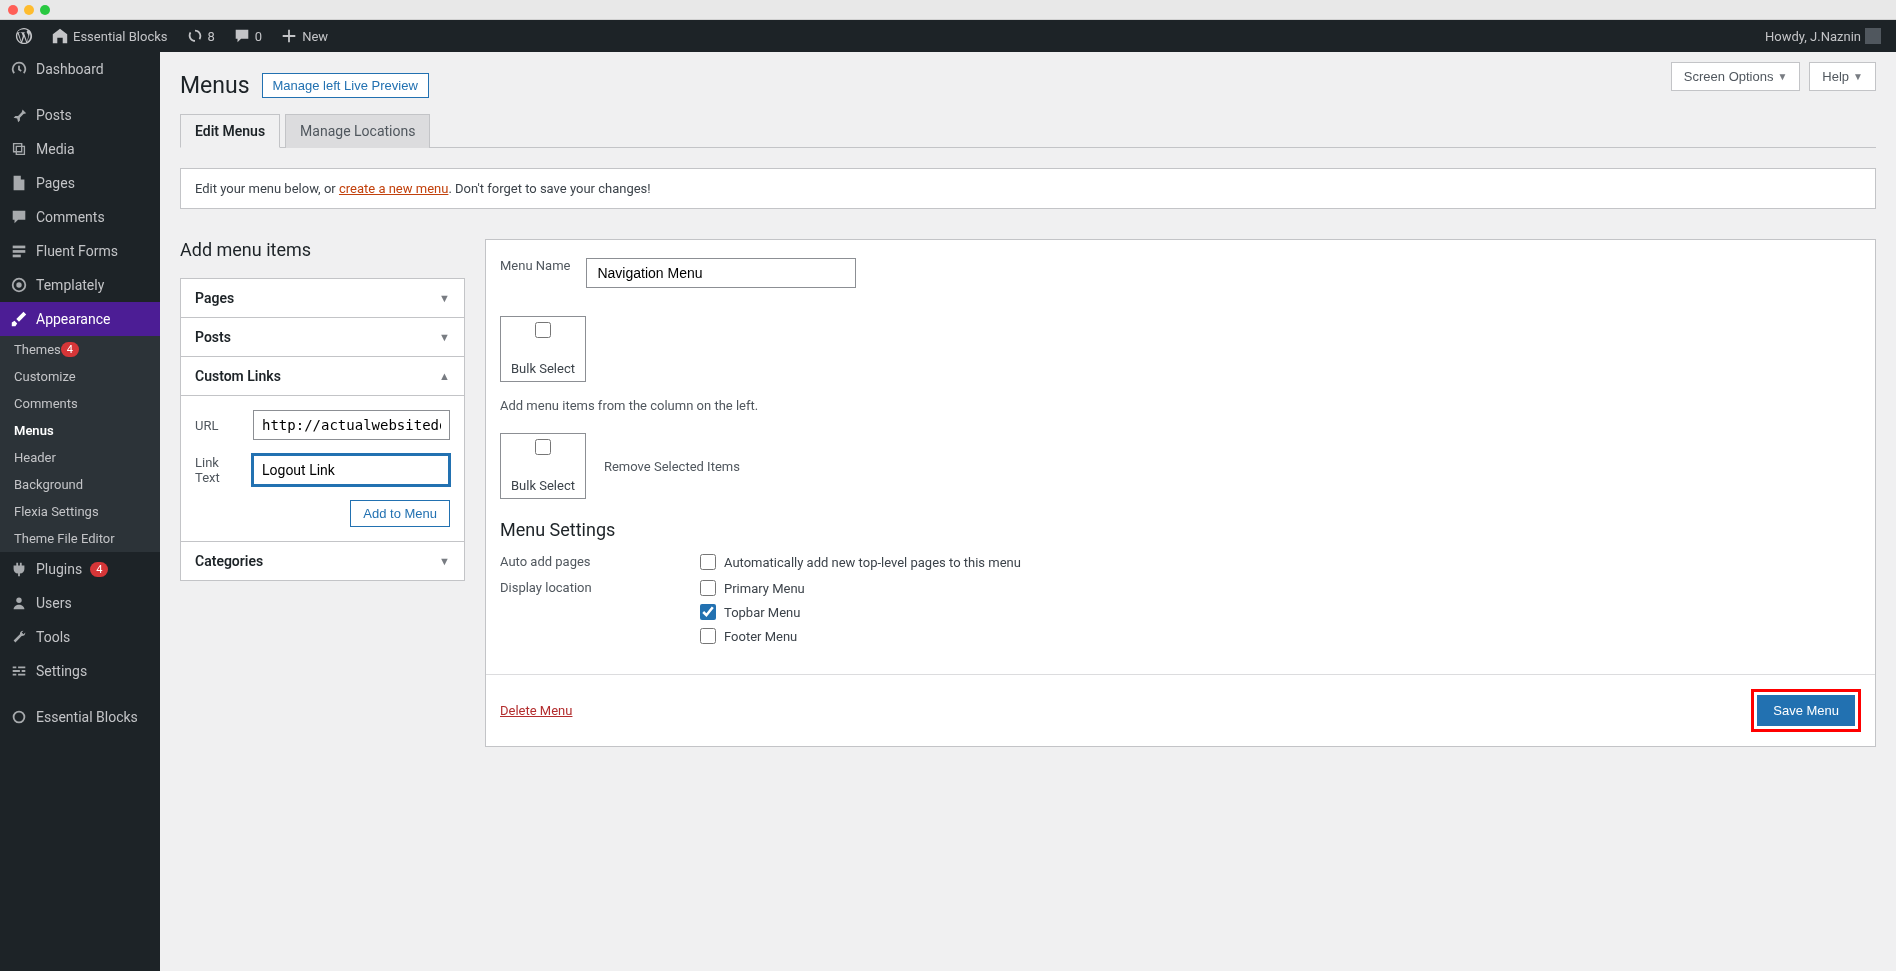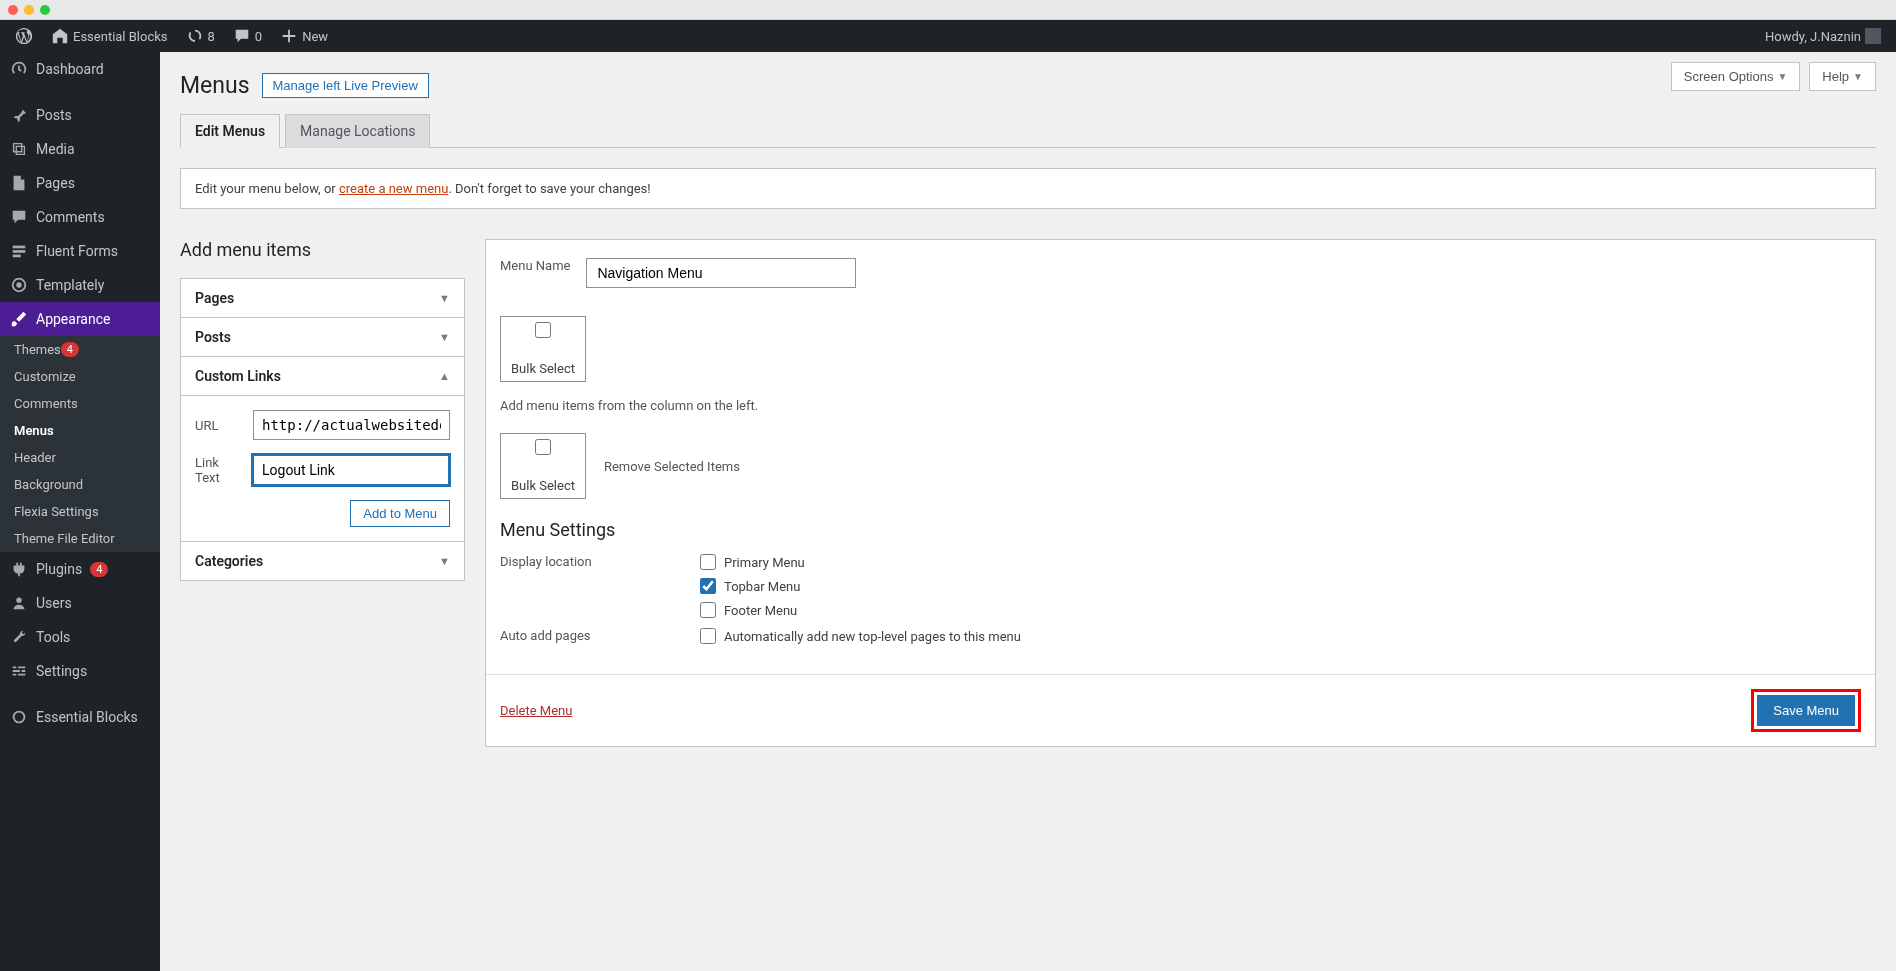--- a/index.html
+++ b/index.html
@@ -336,46 +336,46 @@
             <div class="hint-text">Add menu items from the column on the left.</div>
             <div class="bulk-row">
               <label class="bulk-check">
                   <input type="checkbox" style="">
                   <span>Bulk Select</span>
                 </label>
               <span class="remove-link">Remove Selected Items</span>
             </div>
 
             <h3 class="settings-heading">Menu Settings</h3>
+            <div class="settings-row">
+              <div class="settings-label">Auto add pages</div>
+              <div class="settings-options">
+                <label class="check-option">
+                    <input type="checkbox" style="">
+                    <span>Automatically add new top-level pages to this menu</span>
+                  </label>
+              </div>
+            </div>
             <div class="settings-row">
               <div class="settings-label">Display location</div>
               <div class="settings-options">
                 <label class="check-option">
                     <input type="checkbox" style="">
                     <span>Primary Menu</span>
                   </label>
                 <label class="check-option">
                     <input type="checkbox" checked="" class="checked-blue" style="">
                     <span>Topbar Menu</span>
                   </label>
                 <label class="check-option">
                     <input type="checkbox" style="">
                     <span>Footer Menu</span>
                   </label>
               </div>
             </div>
-            <div class="settings-row">
-              <div class="settings-label">Auto add pages</div>
-              <div class="settings-options">
-                <label class="check-option">
-                    <input type="checkbox" style="">
-                    <span>Automatically add new top-level pages to this menu</span>
-                  </label>
-              </div>
-            </div>
           </div>
           <div class="structure-footer">
             <a class="delete-link">Delete Menu</a>
             <span class="save-highlight">
               <button class="save-btn">Save Menu</button>
             </span>
           </div>
         </div>
       </div>
     </div>

